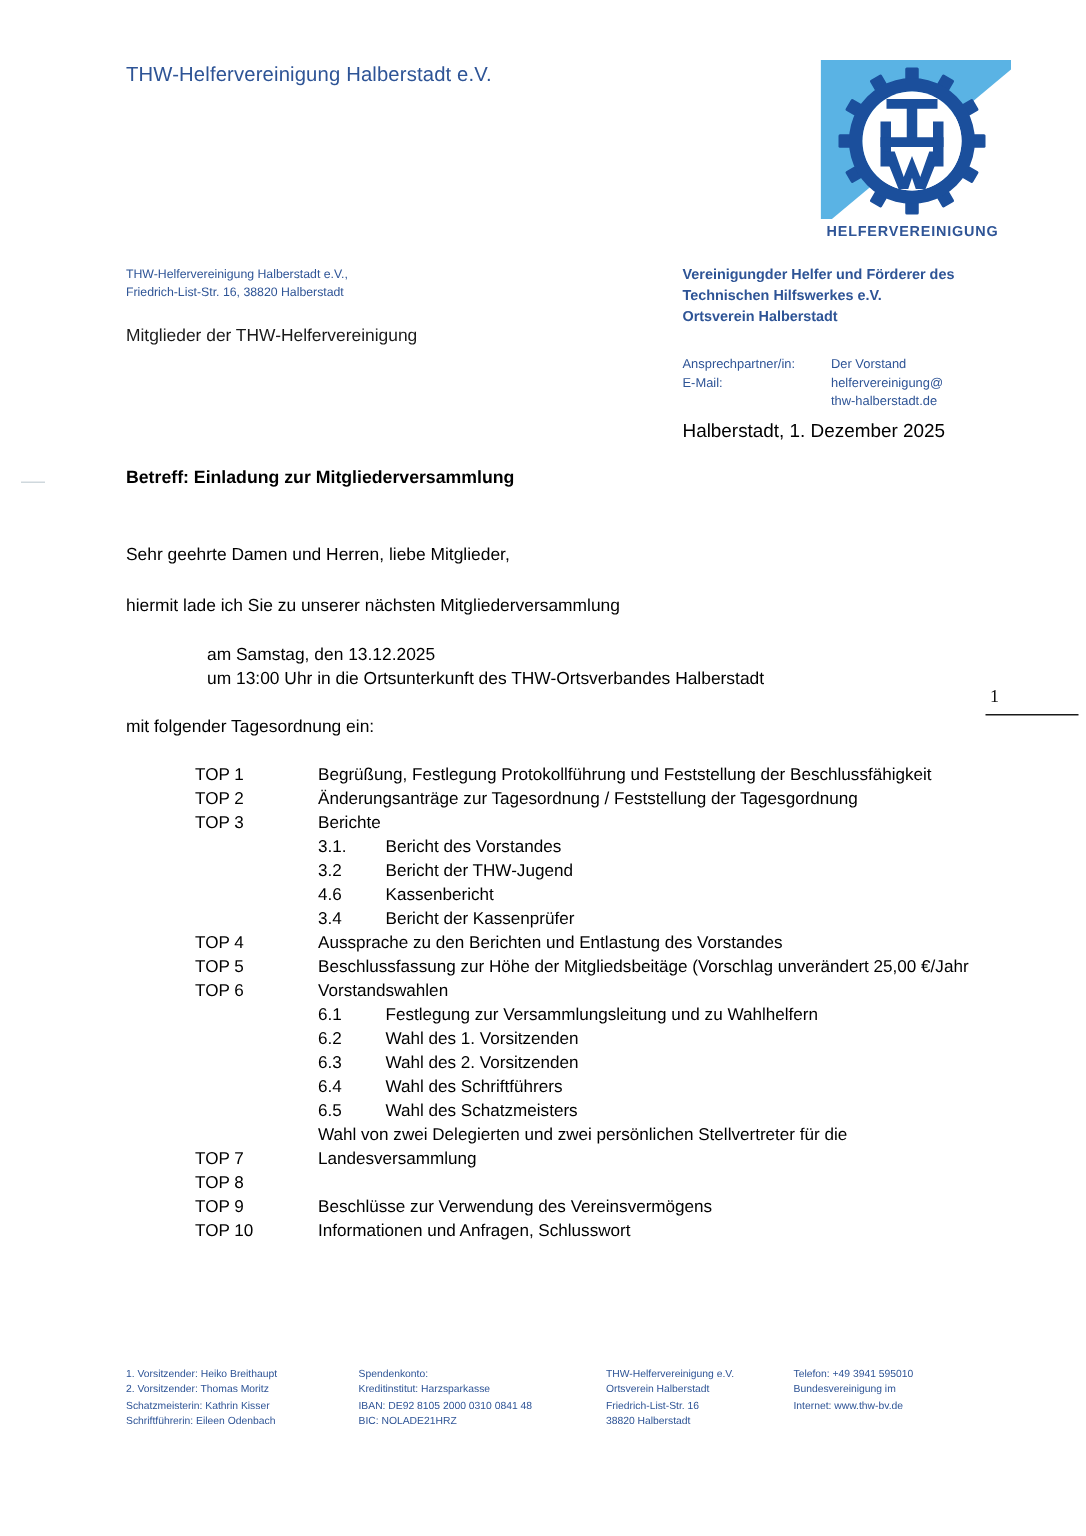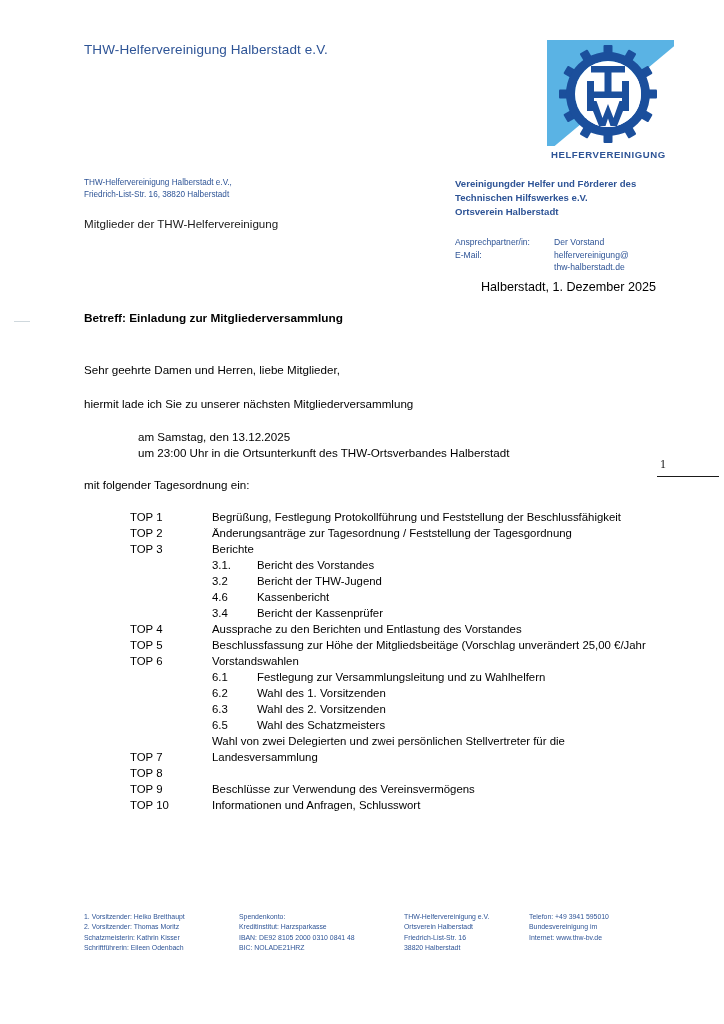--- a/index.html
+++ b/index.html
@@ -106,21 +106,21 @@
     line-height: 1.46;
     width: 235px;
   }
   .contact-row {
     display: flex;
   }
   .contact-label { width: 85px; flex: none; }
   .contact-value { flex: 1 1 auto; margin-left: 14px; }
   .datum {
     position: absolute;
-    left: 481px;
+    left: 455px;
     top: 280px;
     font-size: 12.6px;
     color: #000000;
   }
 
   
   .betreff {
     position: absolute;
     left: 84px;
     top: 311px;
@@ -311,21 +311,21 @@
 
   <div class="datum">Halberstadt, 1. Dezember 2025</div>
 
   <div class="margin-tick"></div>
   <div class="betreff">Betreff: Einladung zur Mitgliederversammlung</div>
   <div class="salutation">Sehr geehrte Damen und Herren, liebe Mitglieder,</div>
   <div class="intro">hiermit lade ich Sie zu unserer nächsten Mitgliederversammlung</div>
 
   <div class="meeting">
     <div>am Samstag, den 13.12.2025</div>
-    <div>um 23:00 Uhr in die Ortsunterkunft des THW-Ortsverbandes Halberstadt</div>
+    <div>um 13:00 Uhr in die Ortsunterkunft des THW-Ortsverbandes Halberstadt</div>
   </div>
 
   <div class="agenda-lead">mit folgender Tagesordnung ein:</div>
 
   <div class="pageno">1</div>
   <div class="pageno-rule"></div>
 
   <div class="agenda" id="agenda-list">
       <div class="agenda-row">
         <div class="agenda-top">TOP 1</div>
@@ -371,20 +371,24 @@
         <div class="agenda-subnum">6.1</div>
         <div class="agenda-subtext">Festlegung zur Versammlungsleitung und zu Wahlhelfern</div>
       </div>
       <div class="agenda-sub">
         <div class="agenda-subnum">6.2</div>
         <div class="agenda-subtext">Wahl des 1. Vorsitzenden</div>
       </div>
       <div class="agenda-sub">
         <div class="agenda-subnum">6.3</div>
         <div class="agenda-subtext">Wahl des 2. Vorsitzenden</div>
+      </div>
+      <div class="agenda-sub">
+        <div class="agenda-subnum">6.4</div>
+        <div class="agenda-subtext">Wahl des Schriftführers</div>
       </div>
       <div class="agenda-sub">
         <div class="agenda-subnum">6.5</div>
         <div class="agenda-subtext">Wahl des Schatzmeisters</div>
       </div>
       <div class="agenda-row">
         <div class="agenda-top">TOP 7</div>
         <div class="agenda-text">Wahl von zwei Delegierten und zwei persönlichen Stellvertreter für die Landesversammlung</div>
       </div>
       <div class="agenda-row">

